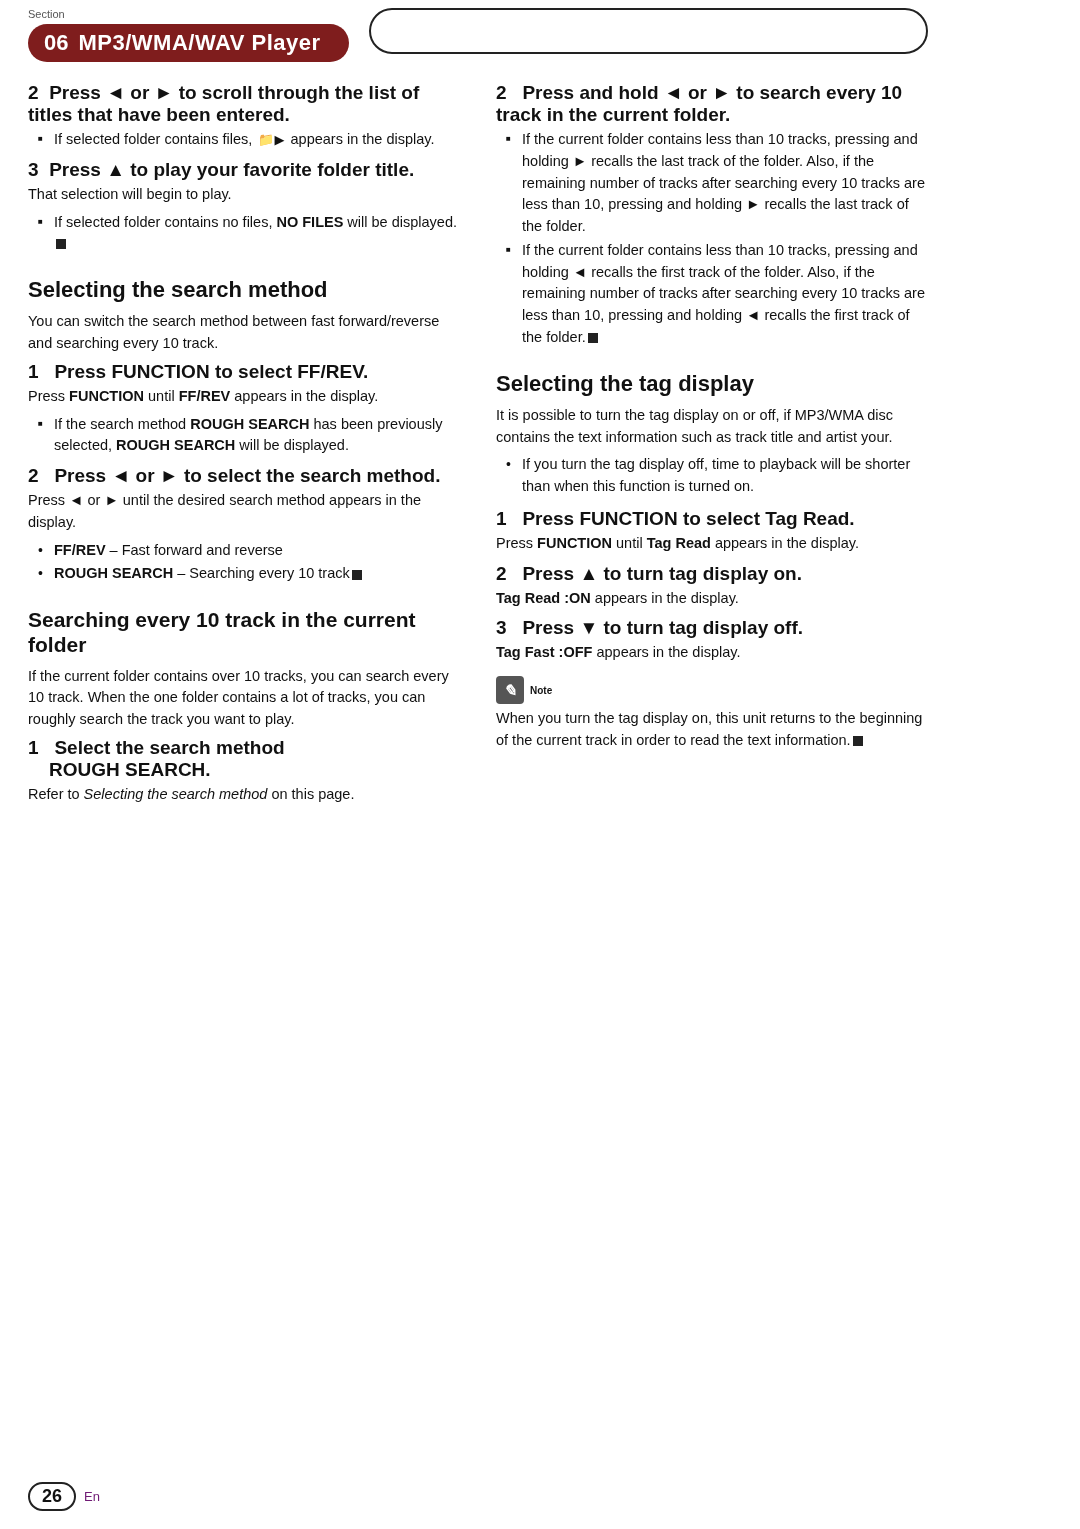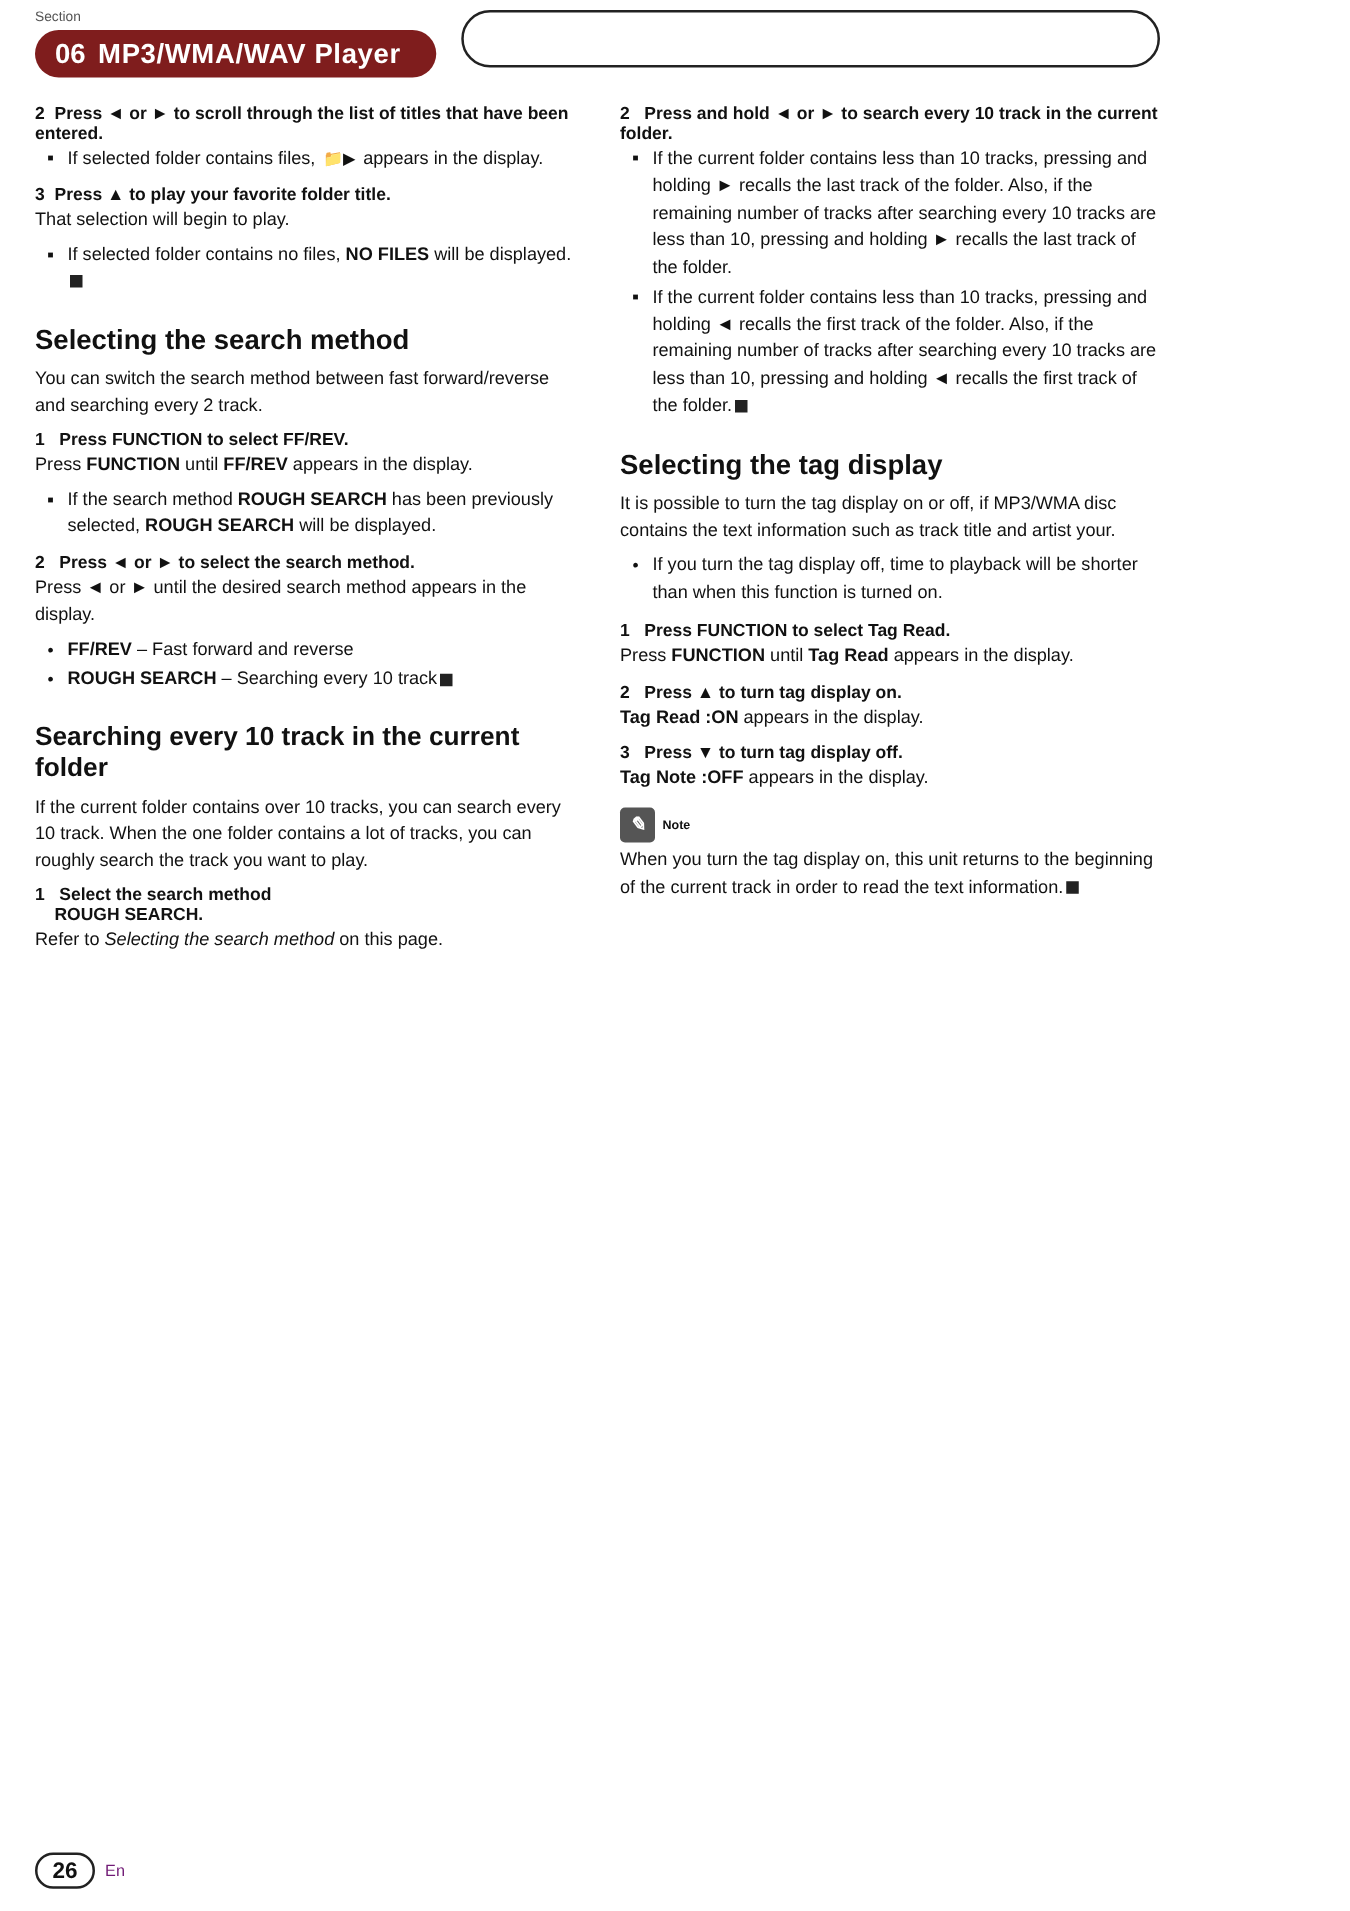--- a/index.html
+++ b/index.html
@@ -99,21 +99,21 @@
       font-size: 14.5px;
       line-height: 1.5;
       margin-bottom: 6px;
     }
 
     
     .step {
       margin-bottom: 8px;
     }
     .step-title {
-      font-size: 14px;
+      font-size: 19px;
       font-weight: bold;
       margin-bottom: 3px;
     }
     .step-body {
       font-size: 14.5px;
       line-height: 1.5;
     }
     .step-body b {
       font-weight: bold;
     }
@@ -254,21 +254,21 @@
         </div>
         <p class="step-body">That selection will begin to play.</p>
         <ul class="bullet-list">
           <li>
             If selected folder contains no files, <b>NO FILES</b> will be displayed.<span class="end-square"></span>
           </li>
         </ul>
       </div>
 
       <div class="section-heading">Selecting the search method</div>
-      <p>You can switch the search method between fast forward/reverse and searching every 2 track.</p>
+      <p>You can switch the search method between fast forward/reverse and searching every 10 track.</p>
 
       <div class="step">
         <div class="step-title">
           <b>1&nbsp;&nbsp;&nbsp;Press <b>FUNCTION</b> to select FF/REV.</b>
         </div>
         <p class="step-body">
           Press <b>FUNCTION</b> until <b>FF/REV</b> appears in the display.
         </p>
         <ul class="bullet-list">
           <li>
@@ -347,21 +347,21 @@
         <p class="step-body">
           <b>Tag Read :ON</b> appears in the display.
         </p>
       </div>
 
       <div class="step">
         <div class="step-title">
           <b>3&nbsp;&nbsp;&nbsp;Press ▼ to turn tag display off.</b>
         </div>
         <p class="step-body">
-          <b>Tag Note :OFF</b> appears in the display.
+          <b>Tag Fast :OFF</b> appears in the display.
         </p>
       </div>
 
       <div class="note-box">
         <div class="note-header">
           <span class="note-icon">
               <i>✎</i>
             </span>
           <span class="note-label">Note</span>
         </div>

